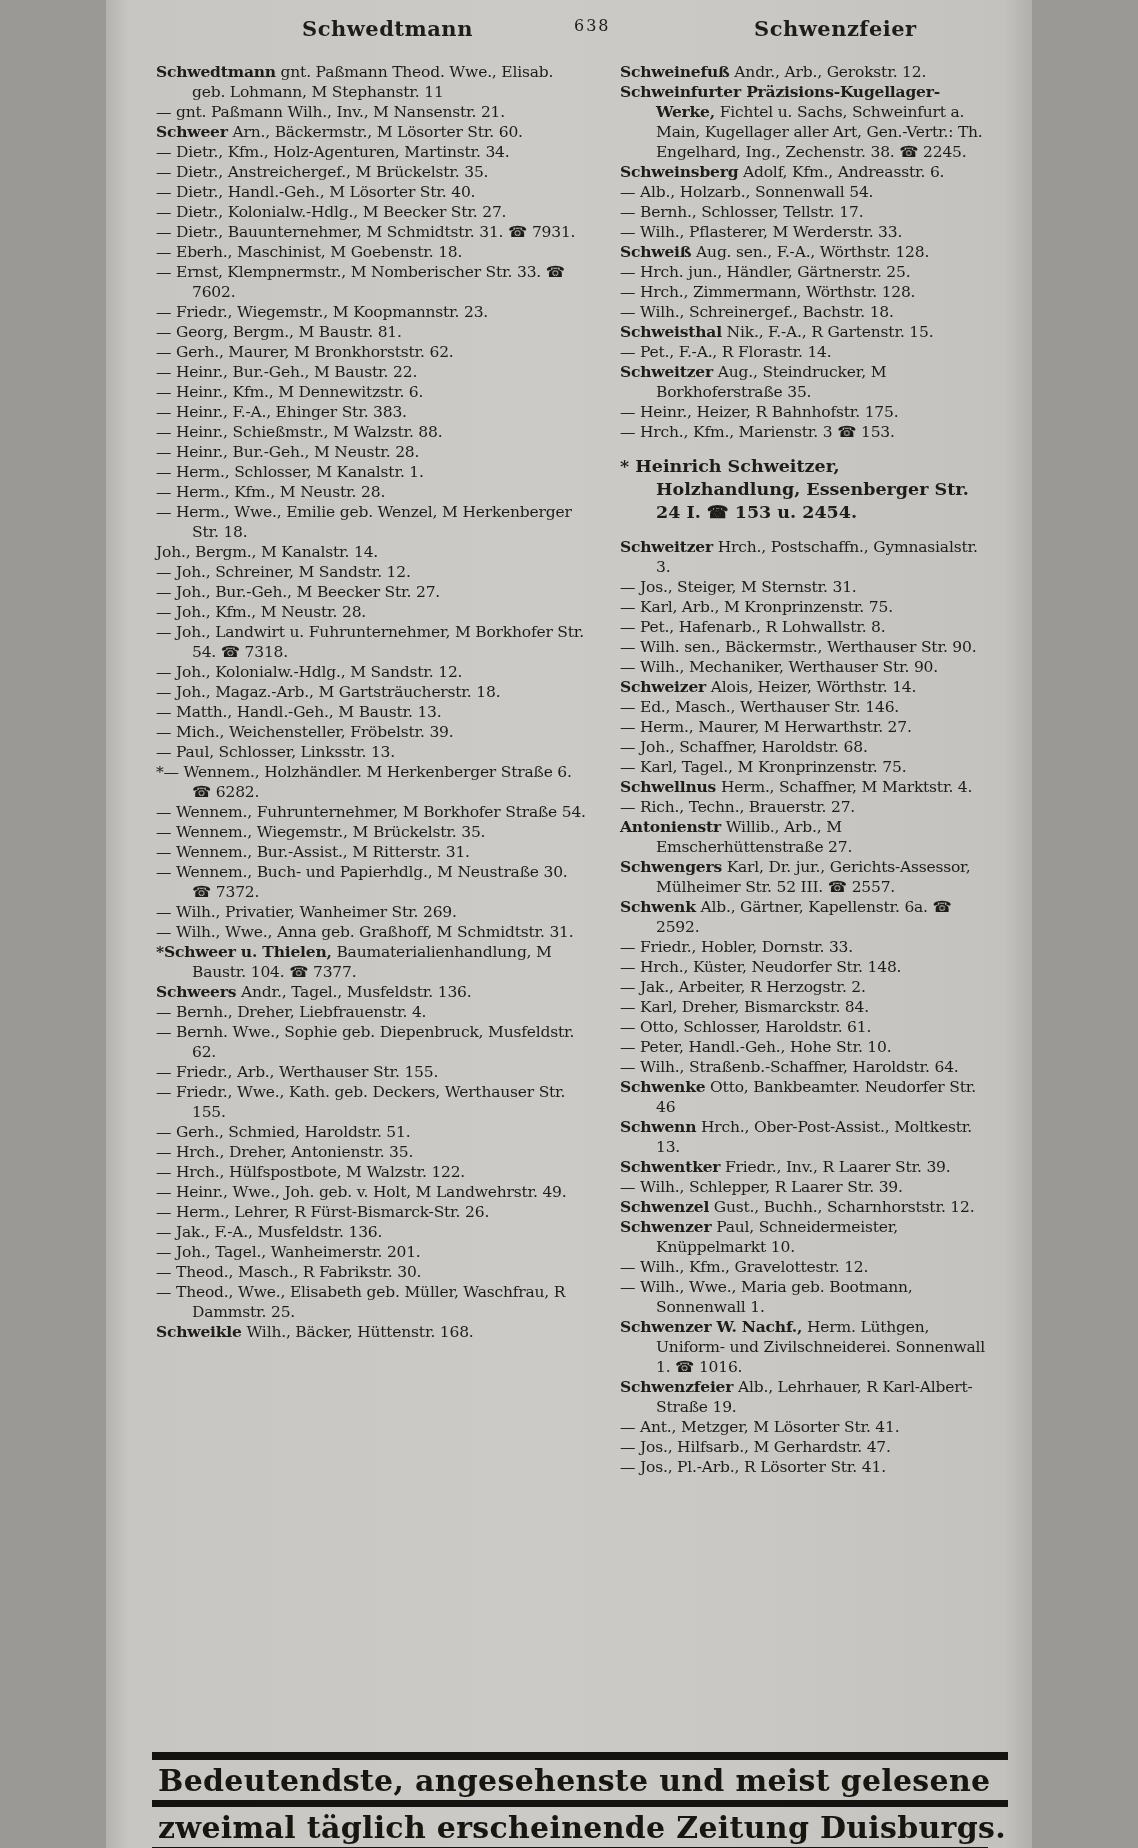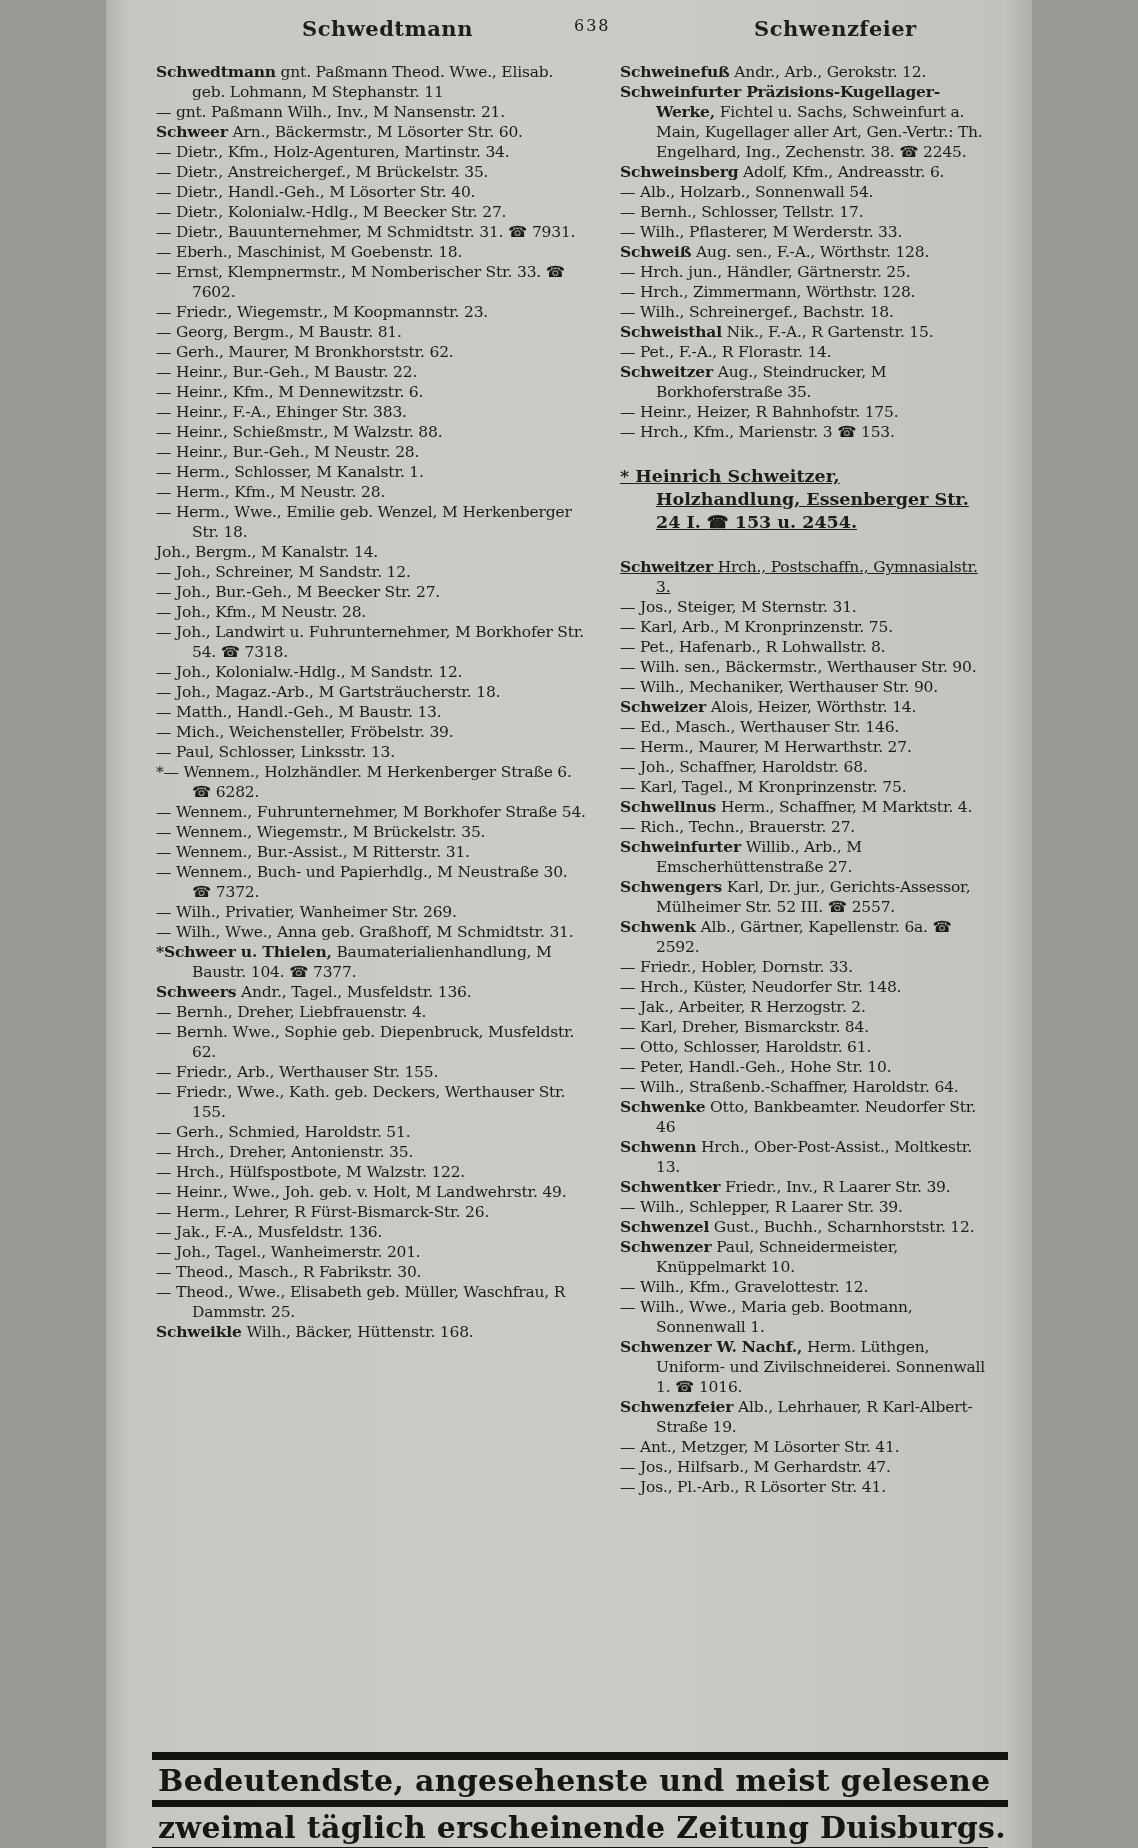--- a/index.html
+++ b/index.html
@@ -15,21 +15,21 @@
   .hdr .t-right{left:648px;}
   .hdr .pageno{position:absolute;left:468px;font-size:16px;letter-spacing:2px;font-weight:normal;}
   
   .cols{position:absolute;top:62px;left:50px;right:42px;bottom:96px;display:flex;align-items:flex-start;}
   .col{font-size:15.5px;line-height:20px;letter-spacing:-0.2px;}
   .col.left{width:434px;flex:none;}
   .col.right{flex:1;}
   .divider{flex:none;width:1px;background:#84837f;margin:4px 15px 14px 14px;}
   .entry{margin:0;padding-left:36px;text-indent:-36px;}
   .entry .hw{font-weight:bold;}
-  .entry.gap{margin-top:23px;text-decoration:underline;}
+  .entry.gap{margin-top:13px;}
   .entry.hl{font-size:17.5px;line-height:23px;font-weight:bold;letter-spacing:0;}
   
   .ad{position:absolute;left:46px;right:44px;top:1752px;border-bottom:8px solid #141311;}
   .ad-inner{display:flex;align-items:stretch;}
   .ad-brand-wrap{flex:none;width:292px;display:flex;align-items:center;overflow:visible;}
   .ad-brand{font-weight:bold;font-size:40px;letter-spacing:-2px;white-space:nowrap;transform:scaleX(.66) scaleY(1.05);transform-origin:left center;color:#15140f;}
   .ad-right{flex:1;border-top:8px solid #141311;}
   .ad-line{margin:0;padding:3px 2px 2px 6px;font-size:30px;font-weight:bold;letter-spacing:.3px;color:#17160f;white-space:nowrap;}
   .ad-line.first{border-bottom:7px solid #141311;}
 </style>
@@ -125,21 +125,21 @@
         <p class="entry">— Pet., Hafenarb., R Lohwallstr. 8.</p>
         <p class="entry">— Wilh. sen., Bäckermstr., Werthauser Str. 90.</p>
         <p class="entry">— Wilh., Mechaniker, Werthauser Str. 90.</p>
         <p class="entry"><b class="hw">Schweizer</b> Alois, Heizer, Wörthstr. 14.</p>
         <p class="entry">— Ed., Masch., Werthauser Str. 146.</p>
         <p class="entry">— Herm., Maurer, M Herwarthstr. 27.</p>
         <p class="entry">— Joh., Schaffner, Haroldstr. 68.</p>
         <p class="entry">— Karl, Tagel., M Kronprinzenstr. 75.</p>
         <p class="entry"><b class="hw">Schwellnus</b> Herm., Schaffner, M Marktstr. 4.</p>
         <p class="entry">— Rich., Techn., Brauerstr. 27.</p>
-        <p class="entry"><b class="hw">Schweinfurter</b> Willib., Arb., M Emscherhüttenstraße 27.</p>
+        <p class="entry"><b class="hw">Antonienstr</b> Willib., Arb., M Emscherhüttenstraße 27.</p>
         <p class="entry"><b class="hw">Schwengers</b> Karl, Dr. jur., Gerichts-Assessor, Mülheimer Str. 52 III. ☎ 2557.</p>
         <p class="entry"><b class="hw">Schwenk</b> Alb., Gärtner, Kapellenstr. 6a. ☎ 2592.</p>
         <p class="entry">— Friedr., Hobler, Dornstr. 33.</p>
         <p class="entry">— Hrch., Küster, Neudorfer Str. 148.</p>
         <p class="entry">— Jak., Arbeiter, R Herzogstr. 2.</p>
         <p class="entry">— Karl, Dreher, Bismarckstr. 84.</p>
         <p class="entry">— Otto, Schlosser, Haroldstr. 61.</p>
         <p class="entry">— Peter, Handl.-Geh., Hohe Str. 10.</p>
         <p class="entry">— Wilh., Straßenb.-Schaffner, Haroldstr. 64.</p>
         <p class="entry"><b class="hw">Schwenke</b> Otto, Bankbeamter. Neudorfer Str. 46</p>

